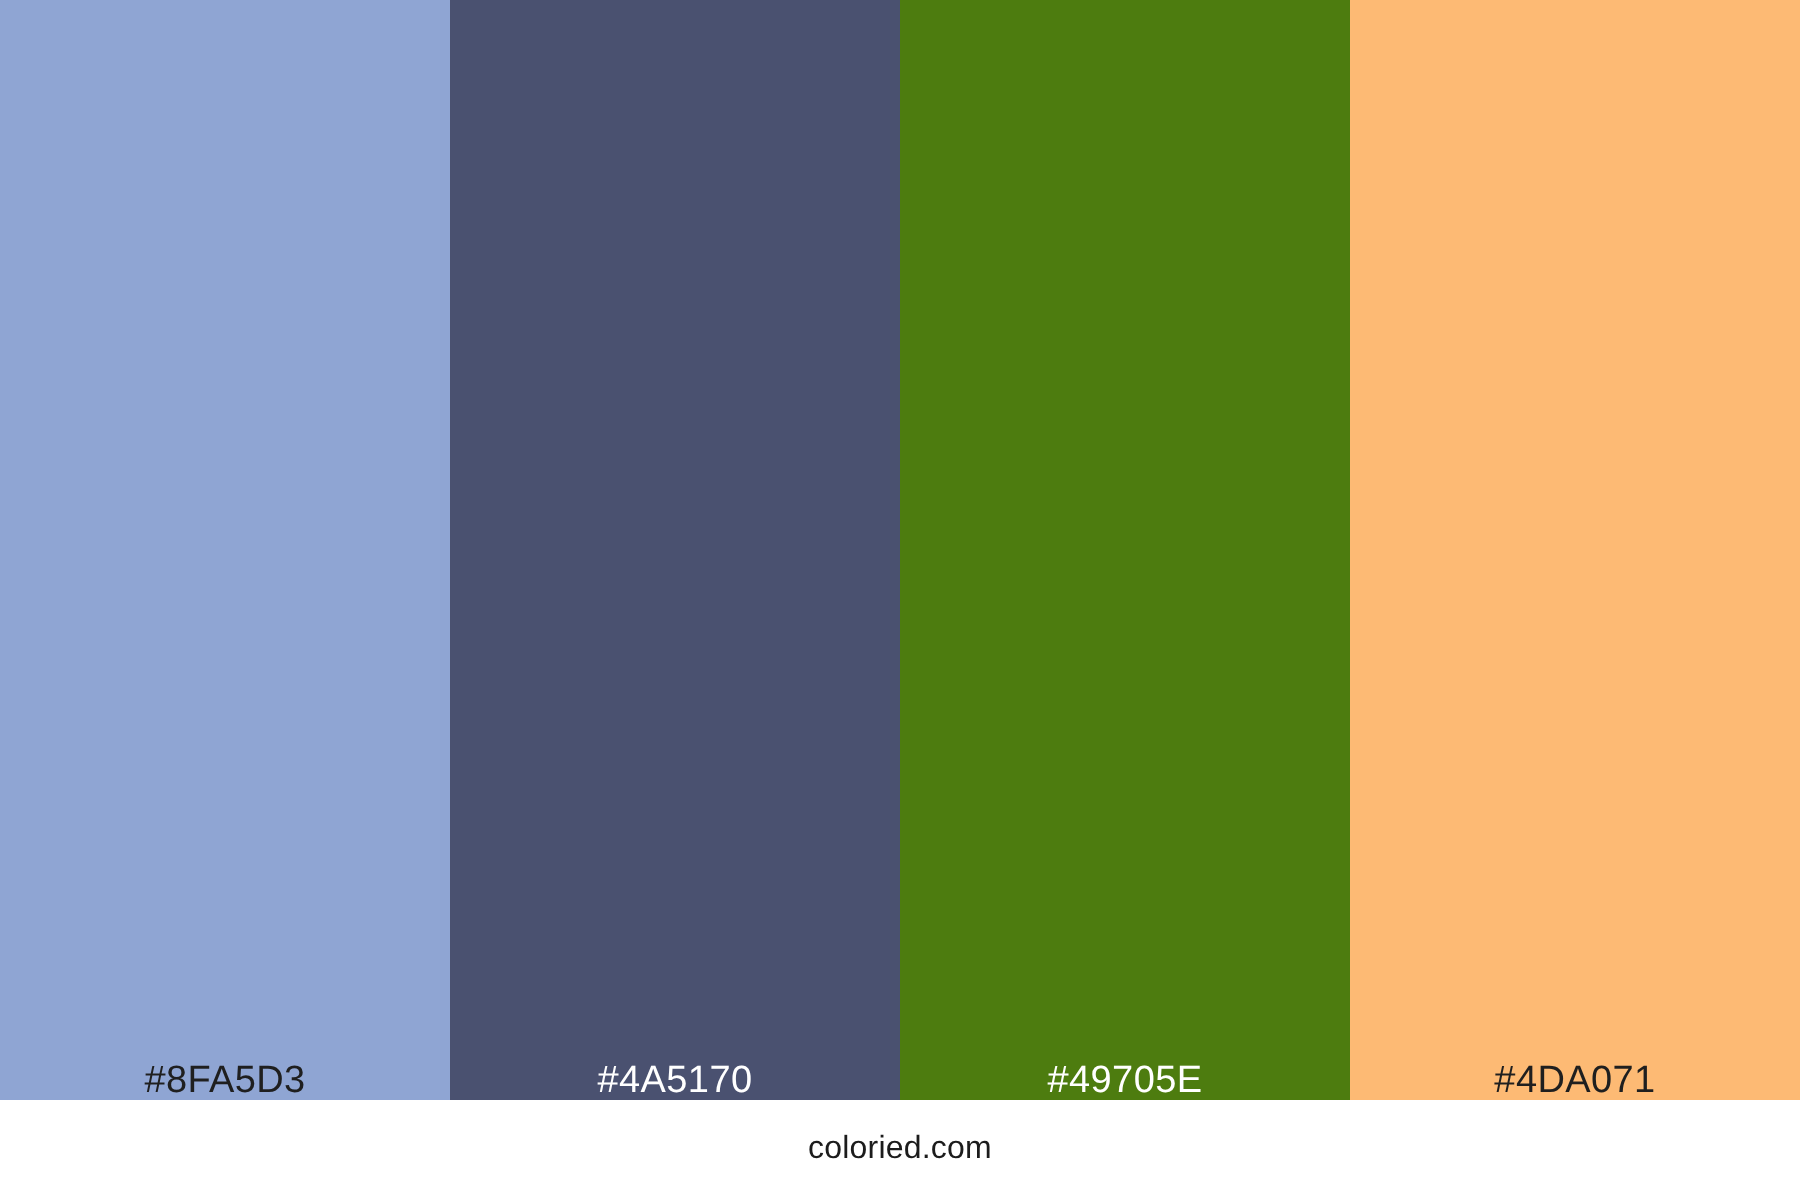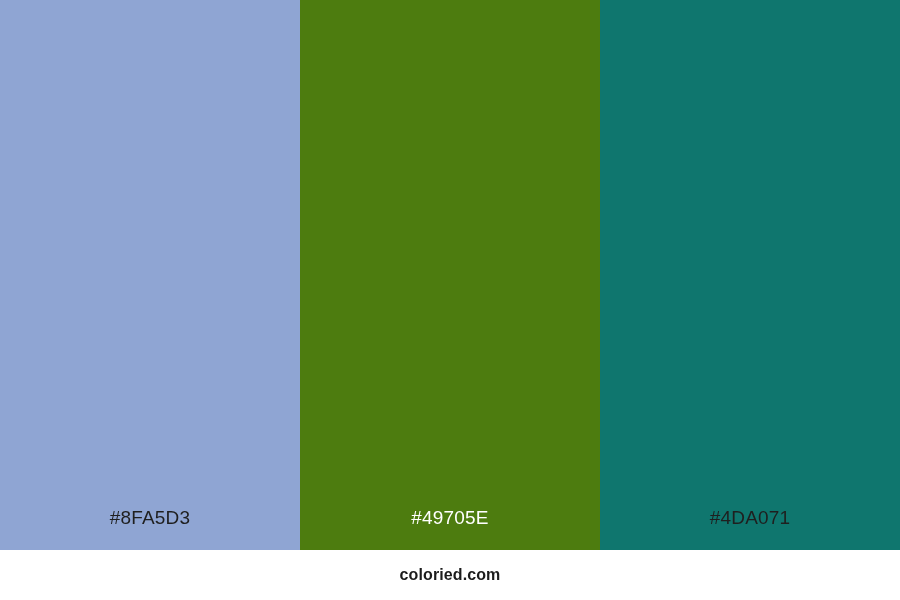--- a/index.html
+++ b/index.html
@@ -35,61 +35,64 @@
     position: relative;
     display: flex;
     align-items: flex-end;
     justify-content: center;
     box-sizing: border-box;
   }
   .swatch-label {
     font-size: 19px;
     line-height: 1;
     letter-spacing: 0.2px;
-    padding-bottom: 23px;
+    padding-bottom: 0;
     white-space: nowrap;
     user-select: none;
   }
   .label-dark { color: #1f1f1f; }
   .label-light { color: #ffffff; }
   #footer-bar {
     flex: 1 1 auto;
     height: 50px;
     background: #ffffff;
     display: flex;
     align-items: center;
     justify-content: center;
   }
   #site-credit {
     font-size: 16px;
-    font-weight: bold;
+    font-weight: normal;
     color: #1c1c1c;
     letter-spacing: 0.1px;
     white-space: nowrap;
     user-select: none;
   }
 </style>
 </head>
 <body>
 
 <div id="palette-page">
 
   <div id="swatch-strip">
 
     <div class="swatch" style="background-color: rgb(143, 165, 211);">
       <span class="swatch-label label-dark" style="color: rgb(31, 31, 31);">#8FA5D3</span>
     </div>
 
 
+    <div class="swatch" style="background-color: rgb(74, 81, 112);">
+      <span class="swatch-label label-light" style="color: rgb(255, 255, 255);">#4A5170</span>
+    </div>
 
     <div class="swatch" style="background-color: #4d7c0f;">
       <span class="swatch-label label-light" style="color: rgb(255, 255, 255);">#49705E</span>
     </div>
 
-    <div class="swatch" style="background-color: #0f766e;">
+    <div class="swatch" style="background-color: #fdba74;">
       <span class="swatch-label label-dark" style="color: rgb(31, 31, 31);">#4DA071</span>
     </div>
 
   </div>
 
   <div id="footer-bar">
     <span id="site-credit">coloried.com</span>
   </div>
 
 </div>

